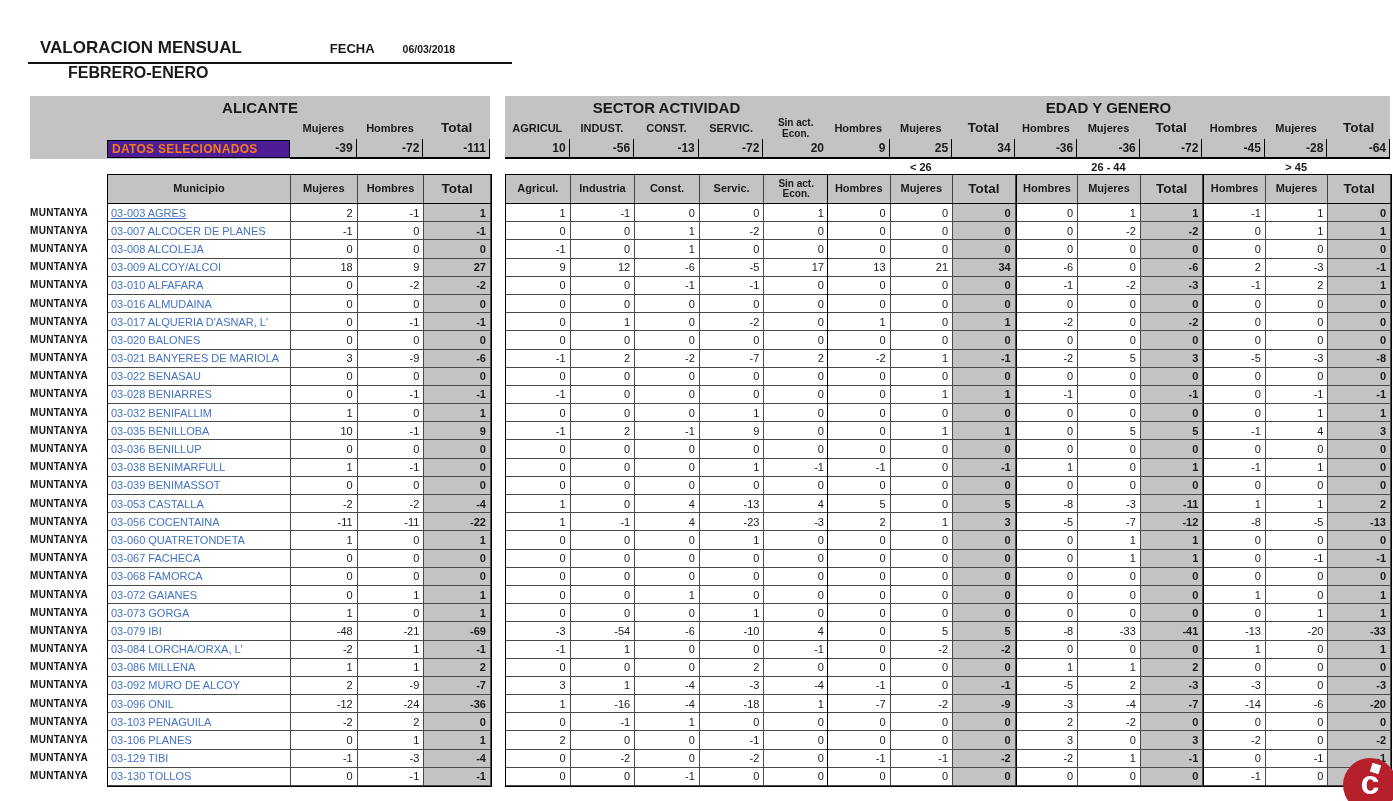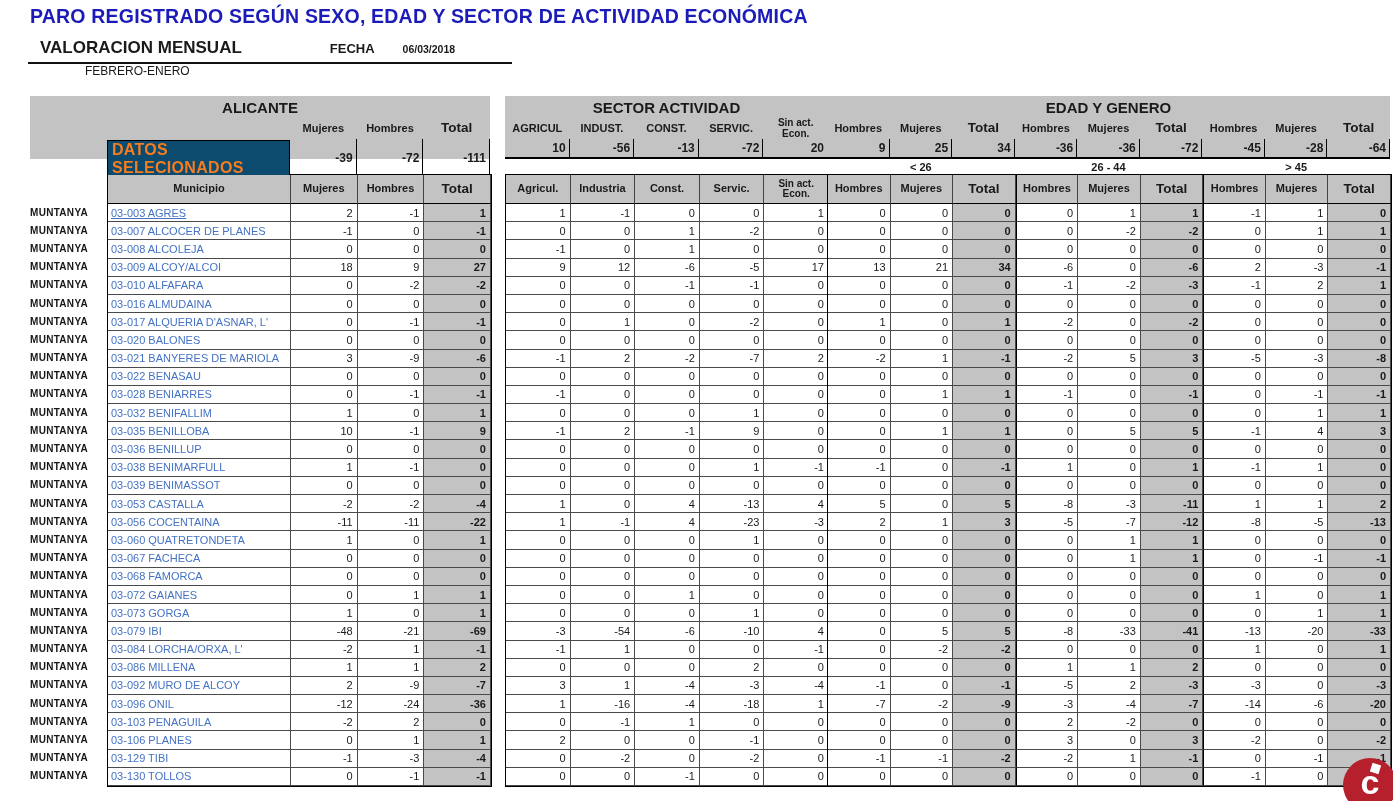--- a/index.html
+++ b/index.html
@@ -4,36 +4,36 @@
 <style>
   html,body{margin:0;padding:0;background:#fff;}
   .page{position:relative;width:1393px;height:801px;background:#fff;overflow:hidden;
         font-family:"Liberation Sans","DejaVu Sans",sans-serif;color:#1a1a1a;}
   .title{position:absolute;left:30px;top:5px;font-size:19.5px;font-weight:bold;color:#1b1bb8;letter-spacing:.2px;}
   .subhead{position:absolute;left:28px;top:38px;width:484px;height:24px;border-bottom:2px solid #111;
            display:flex;align-items:baseline;}
   .vm{margin-left:12px;font-size:17px;font-weight:bold;}
   .fl{margin-left:88px;font-size:13px;font-weight:bold;}
   .fv{margin-left:28px;font-size:10.5px;font-weight:bold;}
-  .period{position:absolute;left:85px;top:64px;font-size:12px;font-weight:normal;}
+  .period{position:absolute;left:68px;top:64px;font-size:16px;font-weight:bold;}
 
   .sec{position:absolute;top:96px;}
   .band{background:#c3c3c3;}
   .gt{height:22px;display:flex;align-items:center;justify-content:center;font-weight:bold;font-size:15px;}
   .grid{display:grid;}
   .g-labels{height:21px;}
   .g-selected{height:20px;}
   .cl{display:flex;align-items:center;justify-content:center;font-weight:bold;font-size:11px;text-align:center;line-height:1.05;}
   .cl.big{font-size:13.5px;}
   .cl.small{font-size:10px;}
   .sv{display:flex;align-items:center;justify-content:flex-end;padding-right:3px;font-weight:bold;font-size:12px;
       border-right:1px solid #000;border-bottom:2px solid #000;box-sizing:border-box;}
   .lead{border:none !important;}
-  .sel-box{background:#0c4a6e;border:1px solid #000;margin:1px 0;display:flex;align-items:center;
-           padding-left:4px;color:#f57c1f;font-weight:bold;font-size:16px;letter-spacing:.3px;box-sizing:border-box;}
+  .sel-box{background:#4c1d95;border:1px solid #000;margin:1px 0;display:flex;align-items:center;
+           padding-left:4px;color:#f57c1f;font-weight:bold;font-size:12px;letter-spacing:.3px;box-sizing:border-box;}
   .age-row{height:15px;background:#fff;}
   .ag{display:flex;align-items:center;justify-content:center;font-weight:bold;font-size:11px;}
 
   .tbl{border:1.5px solid #000;box-sizing:content-box;background:#fff;}
   .hrow{display:grid;height:29px;}
   .hc{background:#c3c3c3;display:flex;align-items:center;justify-content:center;text-align:center;
       font-weight:bold;font-size:11px;line-height:1.05;border-right:1px solid #444;border-bottom:1.5px solid #000;box-sizing:border-box;}
   .hc.big{font-size:13.5px;}
   .hc.small{font-size:10px;}
   .body{display:grid;grid-auto-rows:18.2px;}
@@ -51,21 +51,20 @@
   .logo{position:absolute;left:1343px;top:758px;width:54px;height:54px;border-radius:50%;background:#b5202c;}
   .logo-c{position:absolute;left:0;top:5px;width:54px;text-align:center;color:#fff;font-weight:bold;font-size:34px;
           font-family:"Liberation Sans",sans-serif;}
   .logo-dot{position:absolute;left:28px;top:6px;width:9px;height:9px;background:#fff;transform:rotate(18deg);}
 </style>
 </head>
 <body>
 
 <div class="page">
 
-  <div class="title">PARO REGISTRADO SEGÚN SEXO, EDAD Y SECTOR DE ACTIVIDAD ECONÓMICA</div>
 
   <div class="subhead">
     <span class="vm">VALORACION MENSUAL</span>
     <span class="fl">FECHA</span>
     <span class="fv">06/03/2018</span>
   </div>
   <div class="period">FEBRERO-ENERO</div>
 
   <div class="sec" style="left:30px;width:460px;">
     <div class="band">

